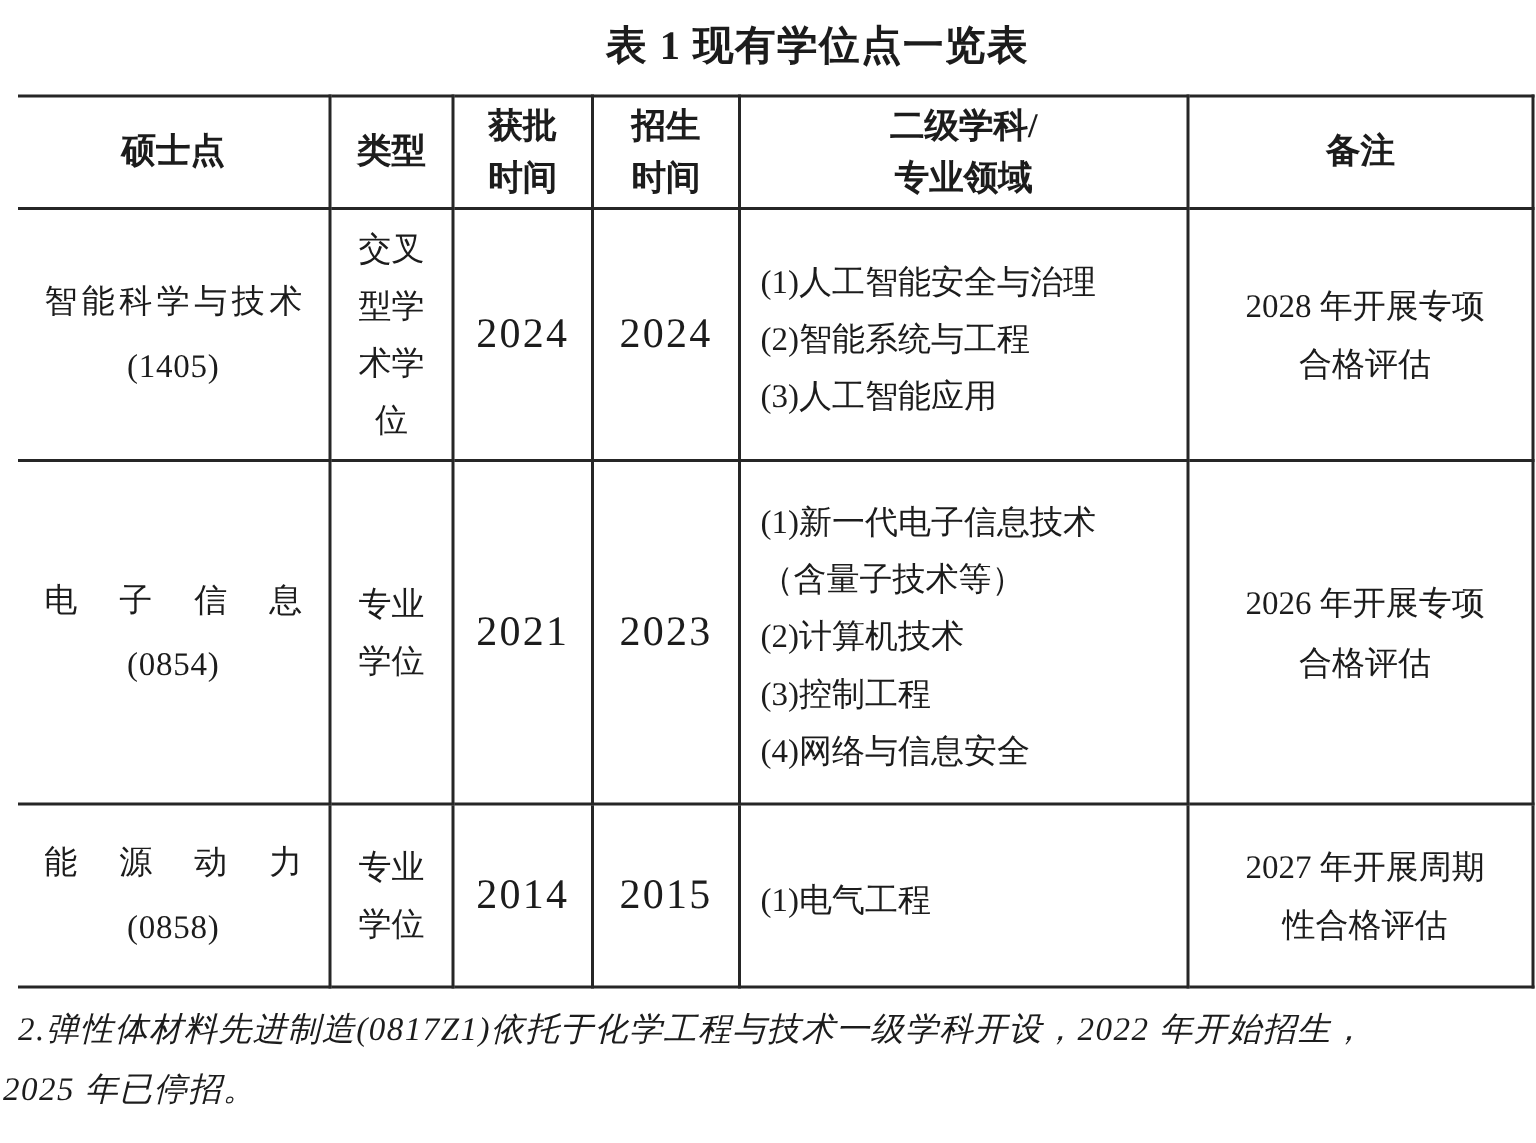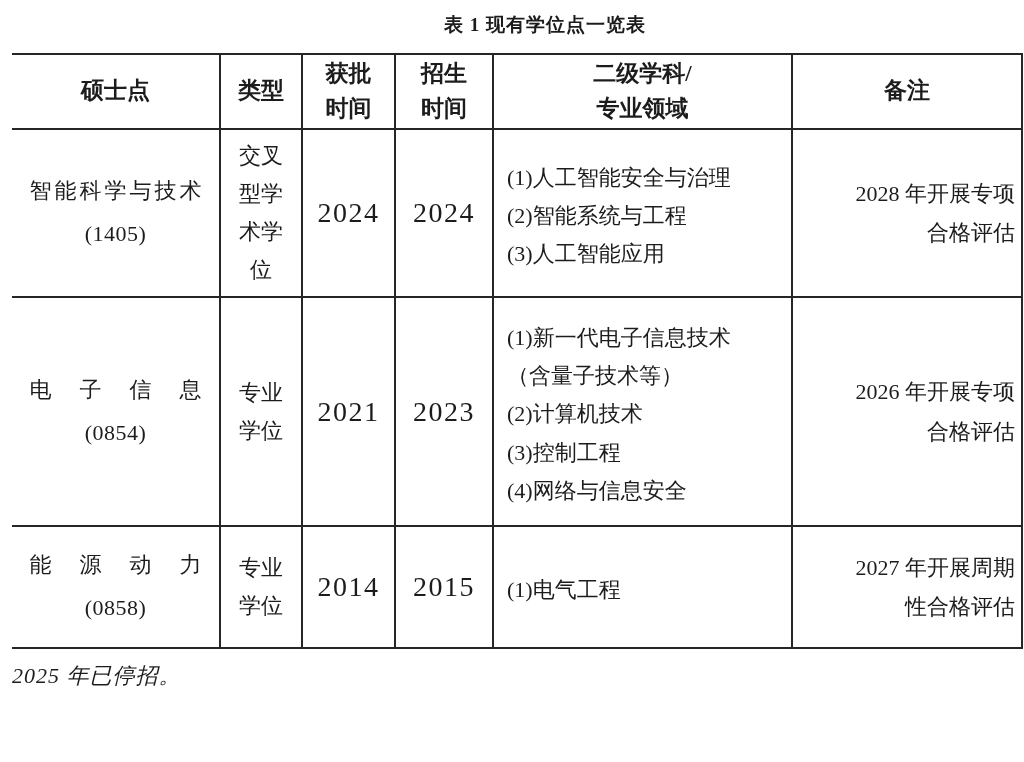--- a/index.html
+++ b/index.html
@@ -9,21 +9,21 @@
     background: #ffffff;
     color: #1c1c1c;
     font-family: "Liberation Serif", "DejaVu Serif", serif;
   }
   .page { width: 1024px; height: 762px; overflow: hidden; }
 
   .doc-title {
     margin-top: 12px;
     padding-left: 66px;           
     text-align: center;
-    font-size: 19px;
+    font-size: 27px;
     font-weight: bold;
     letter-spacing: 1px;
   }
 
   table.degree-table {
     border-collapse: collapse;
     table-layout: fixed;
     width: 1010px;
     margin: 15px 0 0 12px;
   }
@@ -69,21 +69,21 @@
 
   td.cell-year { text-align: center; font-size: 28px; letter-spacing: 1.5px; }
 
   td.cell-subjects {
     text-align: left;
     padding: 6px 8px 0 13px;
     white-space: pre-line;
     line-height: 1.74;
   }
   td.cell-remark {
-    text-align: right;
+    text-align: center;
     padding: 6px 6px 6px 12px;
     white-space: pre-line;
     line-height: 1.78;
   }
 
   .notes {
     margin: 7px 0 0 2px;
     font-size: 22px;
     font-style: italic;           
     line-height: 40px;
@@ -161,16 +161,17 @@
       <td class="cell-year">2014</td>
       <td class="cell-year">2015</td>
       <td class="cell-subjects">(1)电气工程</td>
       <td class="cell-remark">2027 年开展周期
 性合格评估</td>
     </tr>
   </tbody>
     </table>
 
   <div class="notes">
+    <div class="note-line">2.弹性体材料先进制造(0817Z1)依托于化学工程与技术一级学科开设，2022 年开始招生，</div>
     <div class="note-line">2025 年已停招。</div>
   </div>
 
 </div>
 
 </body></html>

